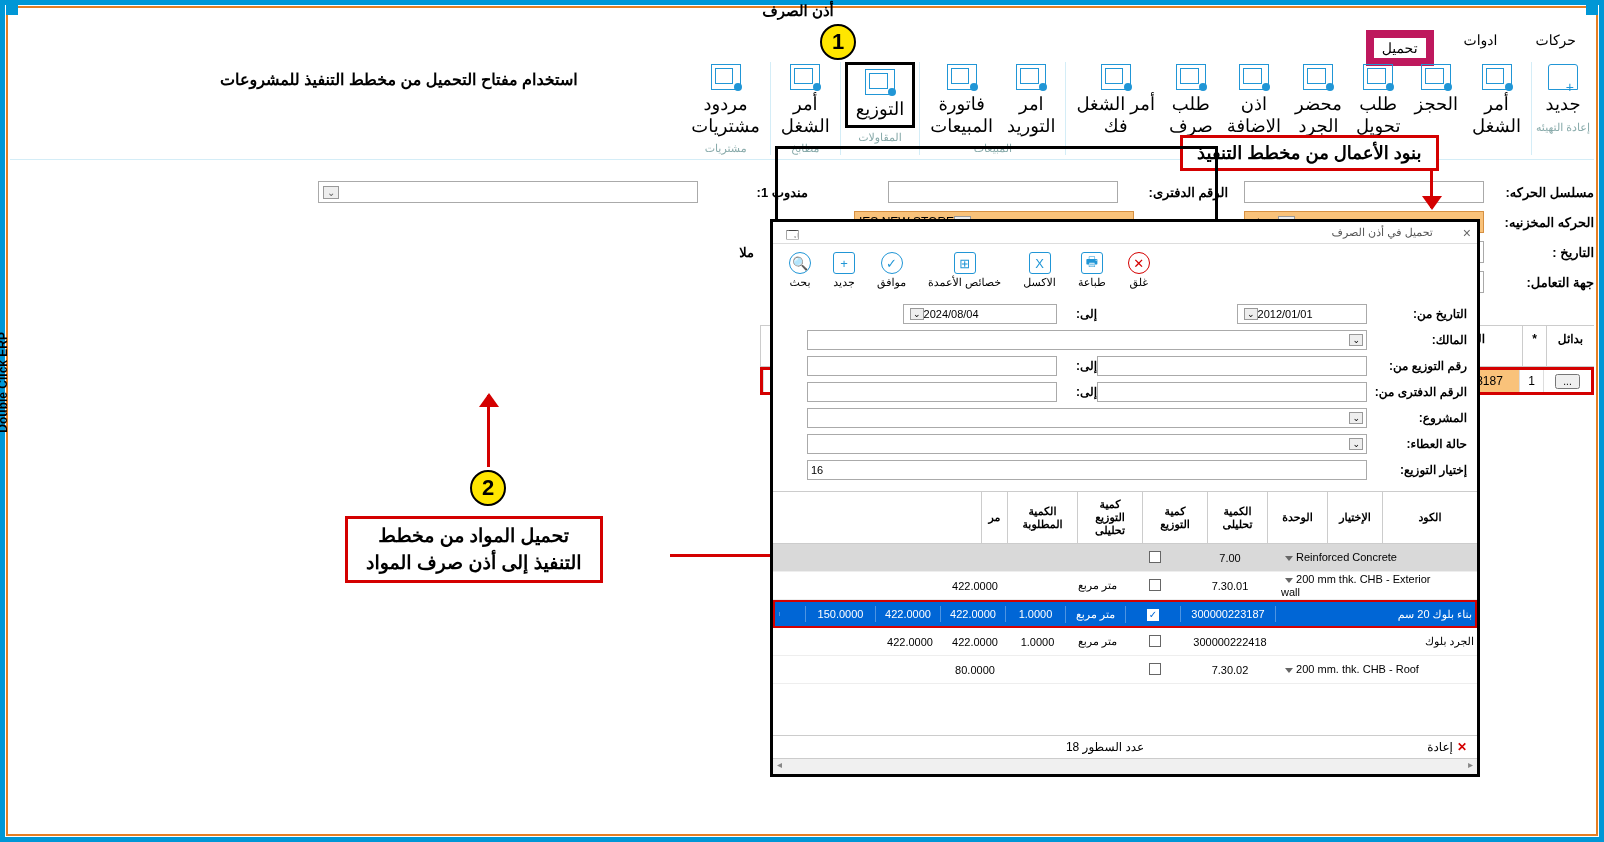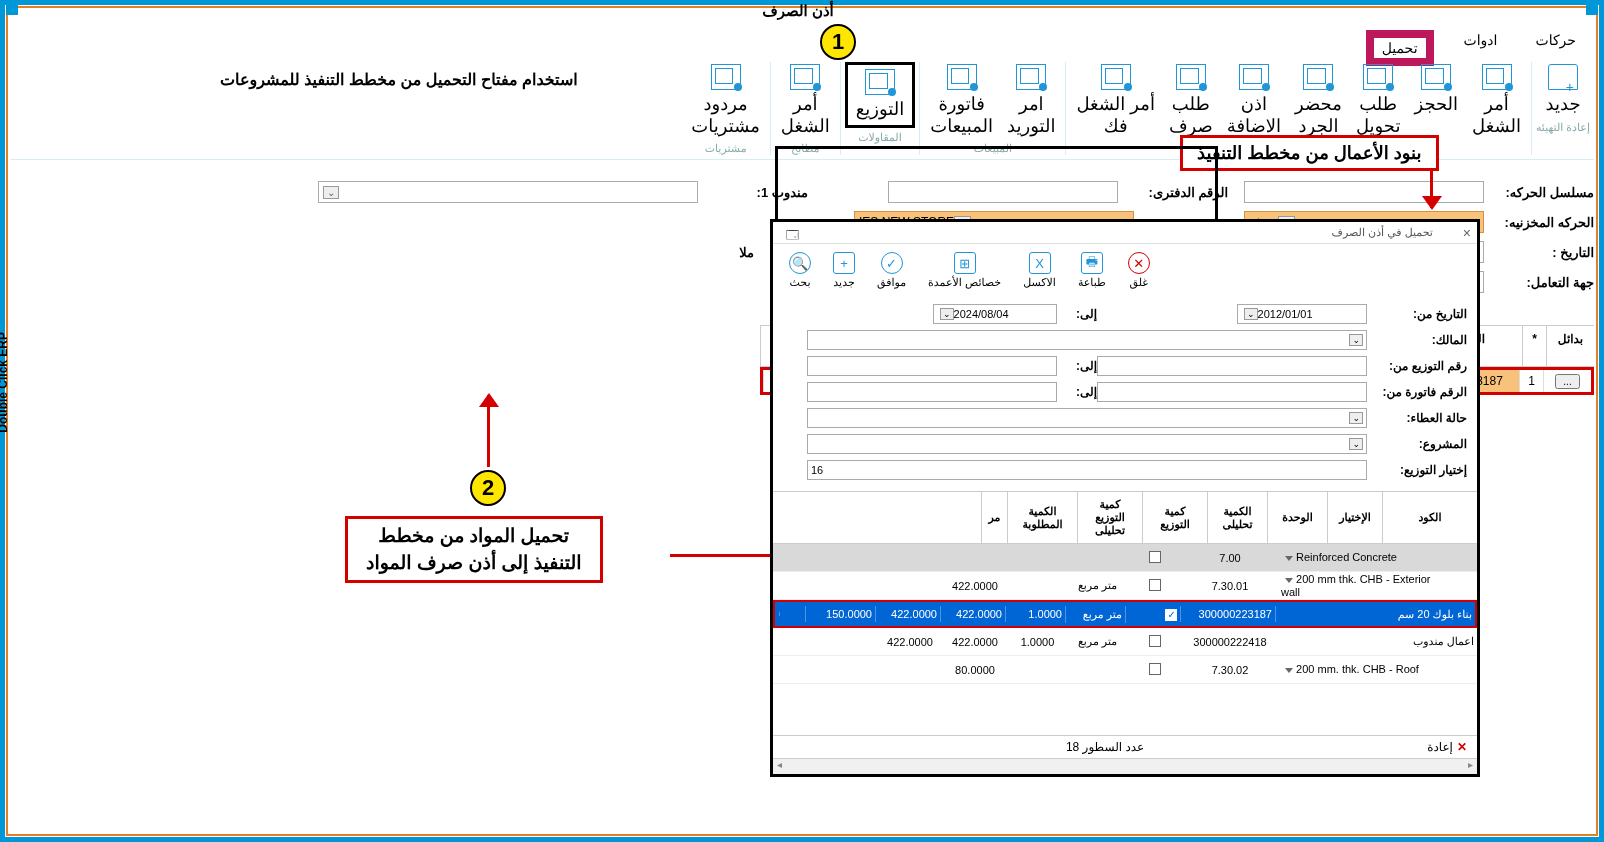--- a/index.html
+++ b/index.html
@@ -187,21 +187,21 @@
 .df-label { font-size:12px; font-weight:bold; min-width:100px; }
 .df-input { border:1px solid #aaa; height:20px; background:#fff; font-size:11px; padding:0 3px; display:flex; align-items:center;}
 .df-input.dd::before { content:'⌄'; border:1px solid #999; padding:0 2px; margin-left:3px; font-size:9px; background:#eee;}
 .dialog-grid { flex:1; overflow:hidden; border-top:1px solid #ccc; }
 .dg-header { display:flex; background:#fff; border-bottom:1px solid #ccc; }
 .dg-h { font-size:11px; font-weight:bold; padding:6px 3px; text-align:center; border-left:1px solid #ccc; display:flex;align-items:center;justify-content:center;}
 .dg-row { display:flex; height:28px; border-bottom:1px solid #eee; align-items:center;}
 .dg-row.gray { background:#d9d9d9; }
 .dg-row.sel { background:#0066d6; color:#fff; border:2px solid #d40000; }
 .dg-c { font-size:11px; padding:2px 3px; text-align:center; border-left:1px solid transparent; }
-.dg-row.sel .dg-c { border-left-color: rgba(255,255,255,0.3); text-align: right;}
+.dg-row.sel .dg-c { border-left-color: rgba(255,255,255,0.3);}
 .chk { width:12px; height:12px; border:1px solid #666; display:inline-block; background:#fff;}
 .chk.on::after { content:'✓'; font-size:10px; display:block; line-height:10px; color:#000;}
 .dg-row.sel .chk { border-color:#fff; background:#fff;}
 .dg-row.sel .chk.on::after { color:#0066d6; }
 .expand { display:inline-block; width:0;height:0; border-top:5px solid #666; border-left:4px solid transparent; border-right:4px solid transparent; margin-left:4px;}
 .dialog-footer {
   display:flex; align-items:center; padding:4px 10px; border-top:1px solid #ccc; font-size:12px;
   justify-content: space-between;
 }
 .red-x { color:#d40000; font-weight:bold; margin-left:4px;}
@@ -450,46 +450,46 @@
         <span>غلق</span>
       </div>
   </div>
   <div class="dialog-filters">
     <div class="df-row">
       <span class="df-label">التاريخ من:</span>
       <div class="df-input dd" style="width:130px;direction:ltr">
           <span>2012/01/01</span>
         </div>
       <span class="df-label" style="min-width:40px;margin-right:140px">إلى:</span>
-      <div class="df-input dd" style="width:124px;direction:ltr">
+      <div class="df-input dd" style="width:154px;direction:ltr">
           <span>2024/08/04</span>
         </div>
     </div>
     <div class="df-row">
       <span class="df-label">المالك:</span>
       <div class="df-input dd" style="width:560px"></div>
     </div>
     <div class="df-row">
       <span class="df-label">رقم  التوزيع من:</span>
       <div class="df-input" style="width:270px"></div>
       <span class="df-label" style="min-width:40px">إلى:</span>
       <div class="df-input" style="width:250px"></div>
     </div>
     <div class="df-row">
-      <span class="df-label">الرقم فاتورة من:</span>
+      <span class="df-label">الرقم الدفترى من:</span>
       <div class="df-input" style="width:270px"></div>
       <span class="df-label" style="min-width:40px">إلى:</span>
       <div class="df-input" style="width:250px"></div>
     </div>
     <div class="df-row">
+      <span class="df-label">المشروع:</span>
+      <div class="df-input dd" style="width:560px"></div>
+    </div>
+    <div class="df-row">
       <span class="df-label">حالة العطاء:</span>
-      <div class="df-input dd" style="width:560px"></div>
-    </div>
-    <div class="df-row">
-      <span class="df-label">المشروع:</span>
       <div class="df-input dd" style="width:560px"></div>
     </div>
     <div class="df-row">
       <span class="df-label">إختيار التوزيع:</span>
       <div class="df-input" style="width:560px;justify-content:flex-end">
           <span>16</span>
         </div>
     </div>
   </div>
   <div class="dialog-grid">
@@ -537,21 +537,21 @@
           <div class="dg-c" style="width:95px;direction:ltr">300000223187</div>
           <div class="dg-c" style="width:55px;"><span class="chk on"></span></div>
           <div class="dg-c" style="width:60px;">متر مربع</div>
           <div class="dg-c" style="width:60px;">1.0000</div>
           <div class="dg-c" style="width:65px;">422.0000</div>
           <div class="dg-c" style="width:65px;">422.0000</div>
           <div class="dg-c" style="width:70px;">150.0000</div>
           <div class="dg-c" style="width:26px;"></div>
         </div>
         <div class="dg-row ">
-          <div class="dg-c" style="width:200px;text-align:right;direction:rtl;white-space:pre-wrap;line-height:1.1">اعمال مندوب</div>
+          <div class="dg-c" style="width:200px;text-align:right;direction:rtl;white-space:pre-wrap;line-height:1.1">الجرد بلوك</div>
           <div class="dg-c" style="width:95px;direction:ltr">300000222418</div>
           <div class="dg-c" style="width:55px;"><span class="chk"></span></div>
           <div class="dg-c" style="width:60px;">متر مربع</div>
           <div class="dg-c" style="width:60px;">1.0000</div>
           <div class="dg-c" style="width:65px;">422.0000</div>
           <div class="dg-c" style="width:65px;">422.0000</div>
           <div class="dg-c" style="width:70px;"></div>
           <div class="dg-c" style="width:26px;"></div>
         </div>
         <div class="dg-row ">

